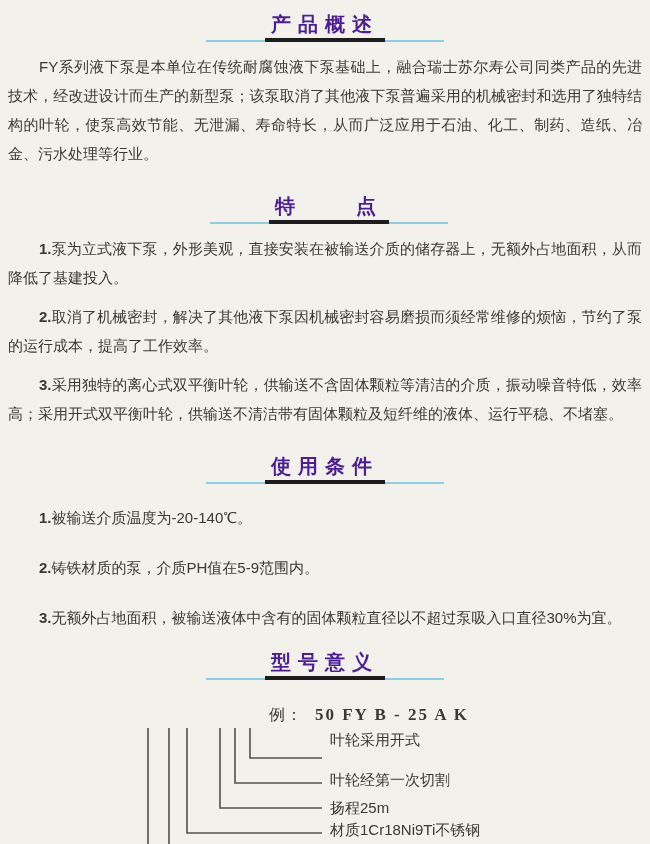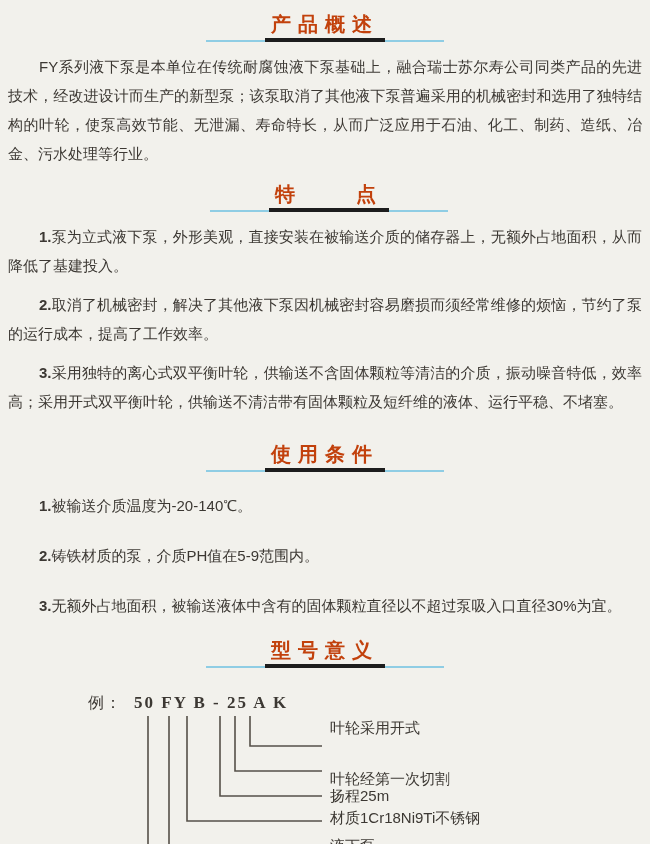--- a/index.html
+++ b/index.html
@@ -13,54 +13,55 @@
     position: relative;
   }
   .page { width: 650px; height: 844px; position: relative; }
 
   
   .sec-head { text-align: center; }
   .sec-head .title {
     display: inline-block;
     font-size: 20px;
     font-weight: bold;
-    color: #c2410c;
+    color: #4c1d95;
     letter-spacing: 7px;
     border-bottom: 4px solid #1d1d1d;
     padding: 0 6px 2px 6px;
     line-height: 24px;
   }
   .sec-head .cyan-line {
     width: 238px; height: 2px;
     background: #8fcde4;
     margin: -2px auto 0 auto;
   }
 
   .m-top-ov { margin-top: 12px; }
-  .m-top-ft { margin-top: 14px; padding-left: 8px; }
+  .m-top-ft { margin-top: 26px; padding-left: 8px; }
   .m-top-uc { margin-top: 26px; font-family: Liberation Serif, serif; }
   .m-top-xh { margin-top: 16px; }
 
   
   .para {
     font-size: 15px;
     line-height: 29px;
     margin: 10px 8px 0 8px;
     text-indent: 31px;
     text-align: justify;
   }
   .para .num { font-weight: bold; letter-spacing: 0; }
   .cond .para { margin-top: 18px; line-height: 32px; }
 
   
   .example-line {
     margin: 24px 0 0 88px;
     font-size: 16px;
     height: 22px; line-height: 22px;
     white-space: nowrap;
+    text-align: center;
   }
   .example-prefix { letter-spacing: 1px; }
   .example-code {
     font-family: "Liberation Serif", serif;
     font-weight: bold;
     font-size: 17px;
     letter-spacing: 2px;
     margin-left: 12px;
   }
   .diagram { position: relative; width: 650px; height: 170px; }
@@ -118,20 +119,20 @@
       <g stroke="#555049" stroke-width="1.6" fill="none">
         <polyline points="250,2 250,32 322,32"></polyline>
         <polyline points="235,2 235,57 322,57"></polyline>
         <polyline points="220,2 220,82 322,82"></polyline>
         <polyline points="187,2 187,107 322,107"></polyline>
         <polyline points="169,2 169,132 322,132"></polyline>
         <polyline points="148,2 148,157 322,157"></polyline>
       </g>
     </svg>
     <div class="dg-label" style="top:4px;">叶轮采用开式</div>
-    <div class="dg-label" style="top:55px;">叶轮经第一次切割</div>
+    <div class="dg-label" style="top:44px;">叶轮经第一次切割</div>
     <div class="dg-label" style="top:72px;">扬程25m</div>
     <div class="dg-label" style="top:94px;text-align:center;">材质1Cr18Ni9Ti不锈钢</div>
     <div class="dg-label" style="top:122px;">液下泵</div>
     <div class="dg-label" style="top:147px;">泵吸入口径50mm</div>
   </div>
 
 </div>
 
 </body></html>

